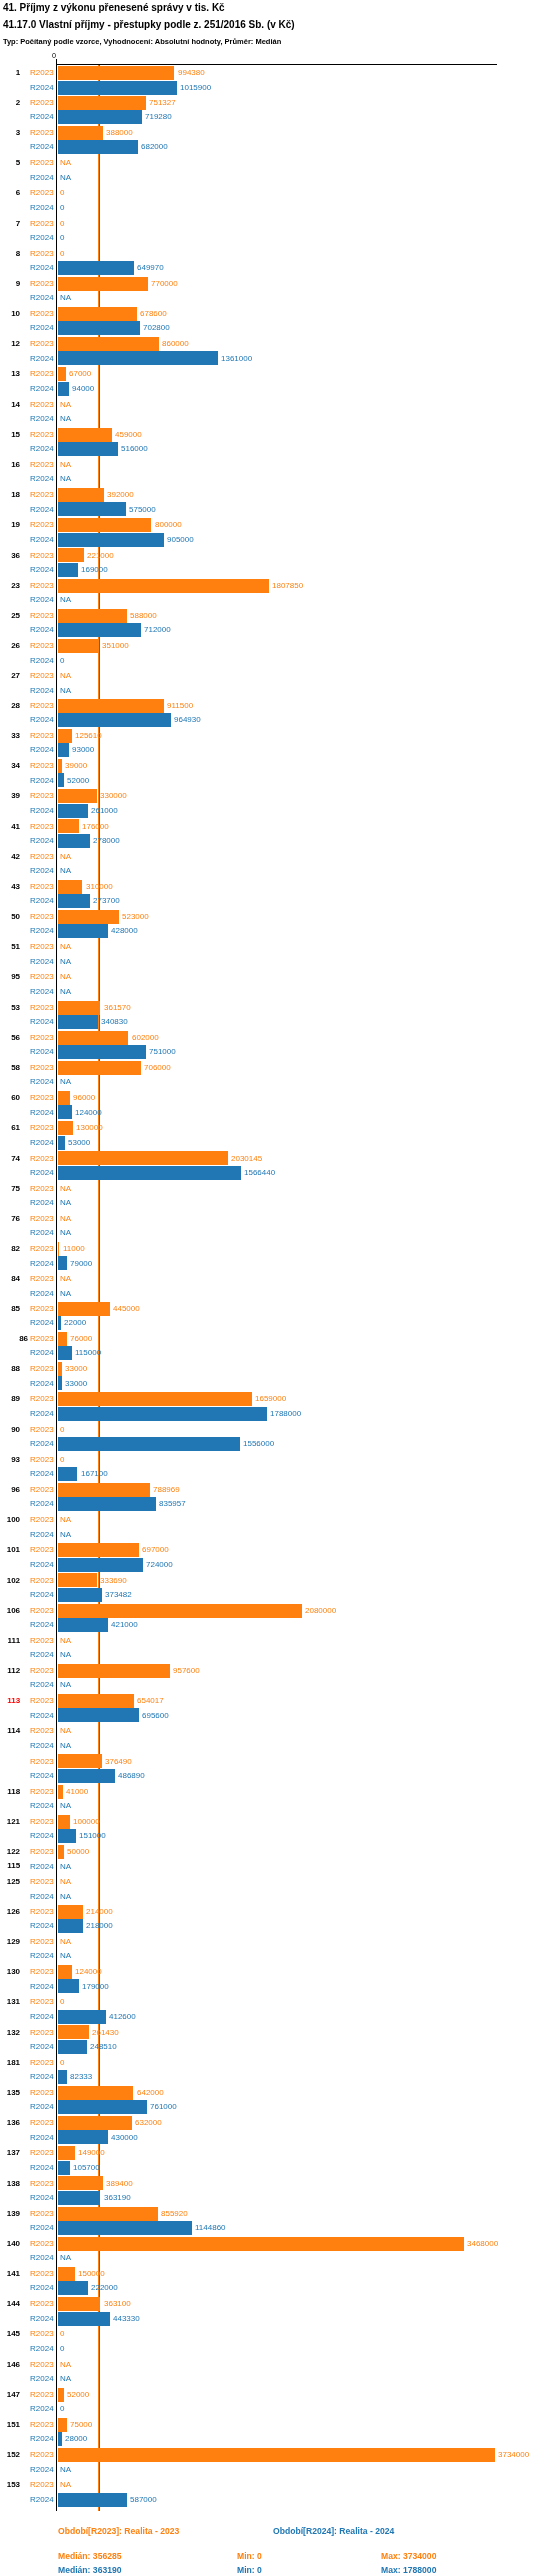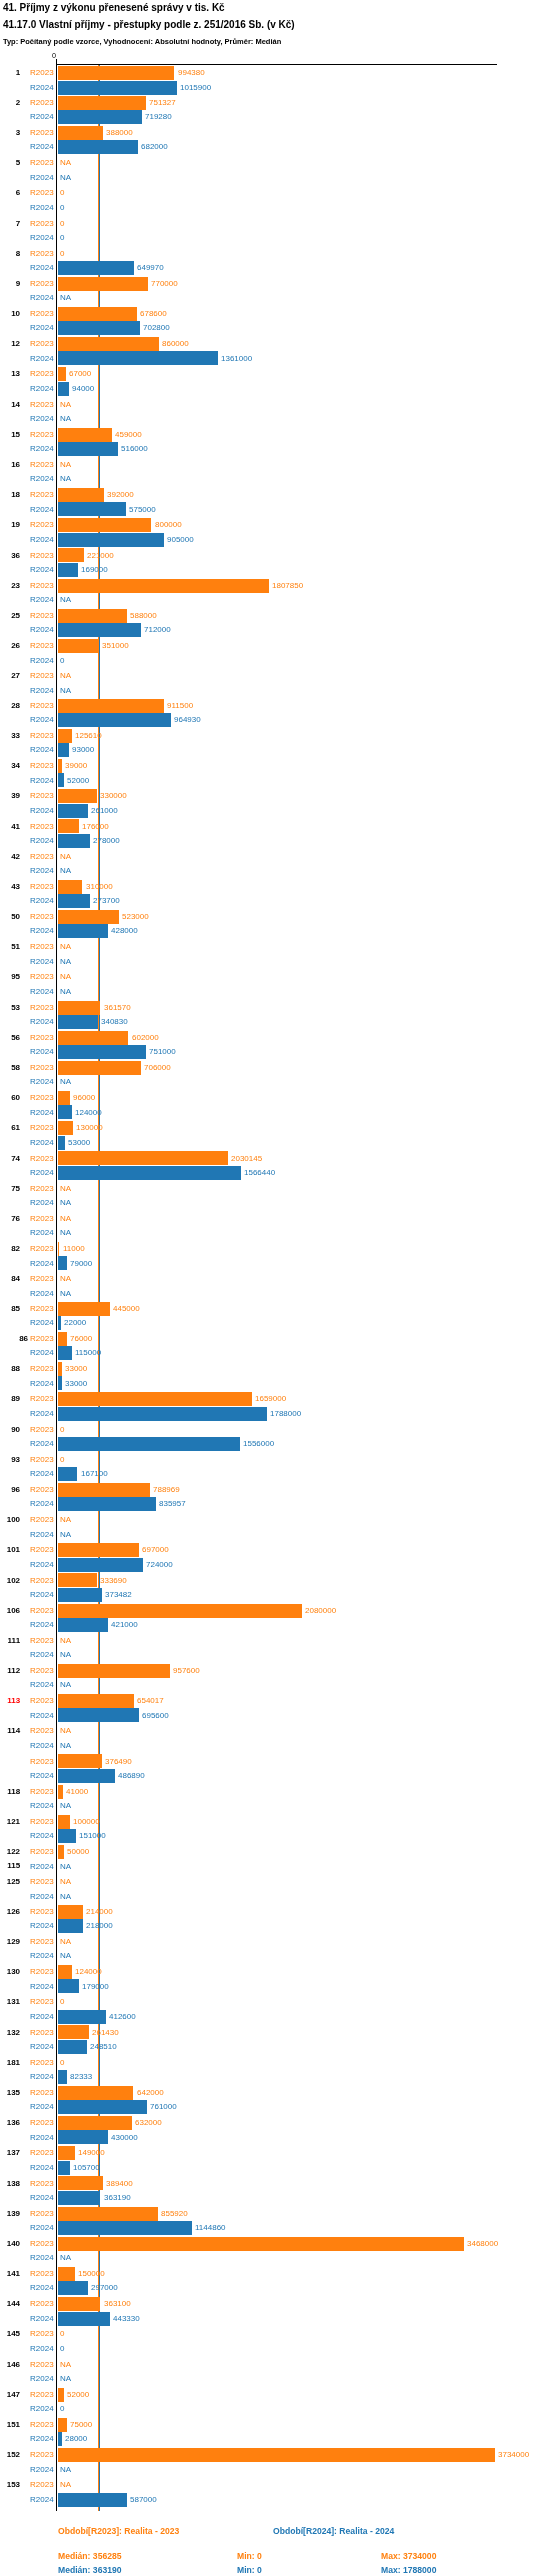--- a/index.html
+++ b/index.html
@@ -499,21 +499,21 @@
       <div class="abs bar" style="left: 58px; top: 2237px; width: 406px; background: rgb(255, 128, 14);"></div>
       <div class="abs val-label" style="left: 467px; top: 2239px; color: rgb(255, 128, 14);">3468000</div>
       <div class="abs ser-label" style="left: 21.6px; top: 2253px; color: rgb(32, 119, 180);">R2024</div>
       <div class="abs val-label" style="left: 60px; top: 2253px; color: rgb(32, 119, 180);">NA</div>
       <div class="abs row-num" style="left: 1.4px; top: 2269px; color: rgb(0, 0, 0);">141</div>
       <div class="abs ser-label" style="left: 21.6px; top: 2269px; color: rgb(255, 128, 14);">R2023</div>
       <div class="abs bar" style="left: 58px; top: 2267px; width: 17px; background: rgb(255, 128, 14);"></div>
       <div class="abs val-label" style="left: 78px; top: 2269px; color: rgb(255, 128, 14);">150000</div>
       <div class="abs ser-label" style="left: 21.6px; top: 2283px; color: rgb(32, 119, 180);">R2024</div>
       <div class="abs bar" style="left: 58px; top: 2281px; width: 30px; background: rgb(32, 119, 180);"></div>
-      <div class="abs val-label" style="left: 91px; top: 2283px; color: rgb(32, 119, 180);">297000</div>
+      <div class="abs val-label" style="left: 91px; top: 2283px; color: rgb(32, 119, 180);">222000</div>
       <div class="abs row-num" style="left: 1.4px; top: 2299px; color: rgb(0, 0, 0);">144</div>
       <div class="abs ser-label" style="left: 21.6px; top: 2299px; color: rgb(255, 128, 14);">R2023</div>
       <div class="abs bar" style="left: 58px; top: 2297px; width: 42px; background: rgb(255, 128, 14);"></div>
       <div class="abs val-label" style="left: 104px; top: 2299px; color: rgb(255, 128, 14);">363100</div>
       <div class="abs ser-label" style="left: 21.6px; top: 2314px; color: rgb(32, 119, 180);">R2024</div>
       <div class="abs bar" style="left: 58px; top: 2312px; width: 52px; background: rgb(32, 119, 180);"></div>
       <div class="abs val-label" style="left: 113px; top: 2314px; color: rgb(32, 119, 180);">443330</div>
       <div class="abs row-num" style="left: 1.4px; top: 2329px; color: rgb(0, 0, 0);">145</div>
       <div class="abs ser-label" style="left: 21.6px; top: 2329px; color: rgb(255, 128, 14);">R2023</div>
       <div class="abs val-label" style="left: 60px; top: 2329px; color: rgb(255, 128, 14);">0</div>

